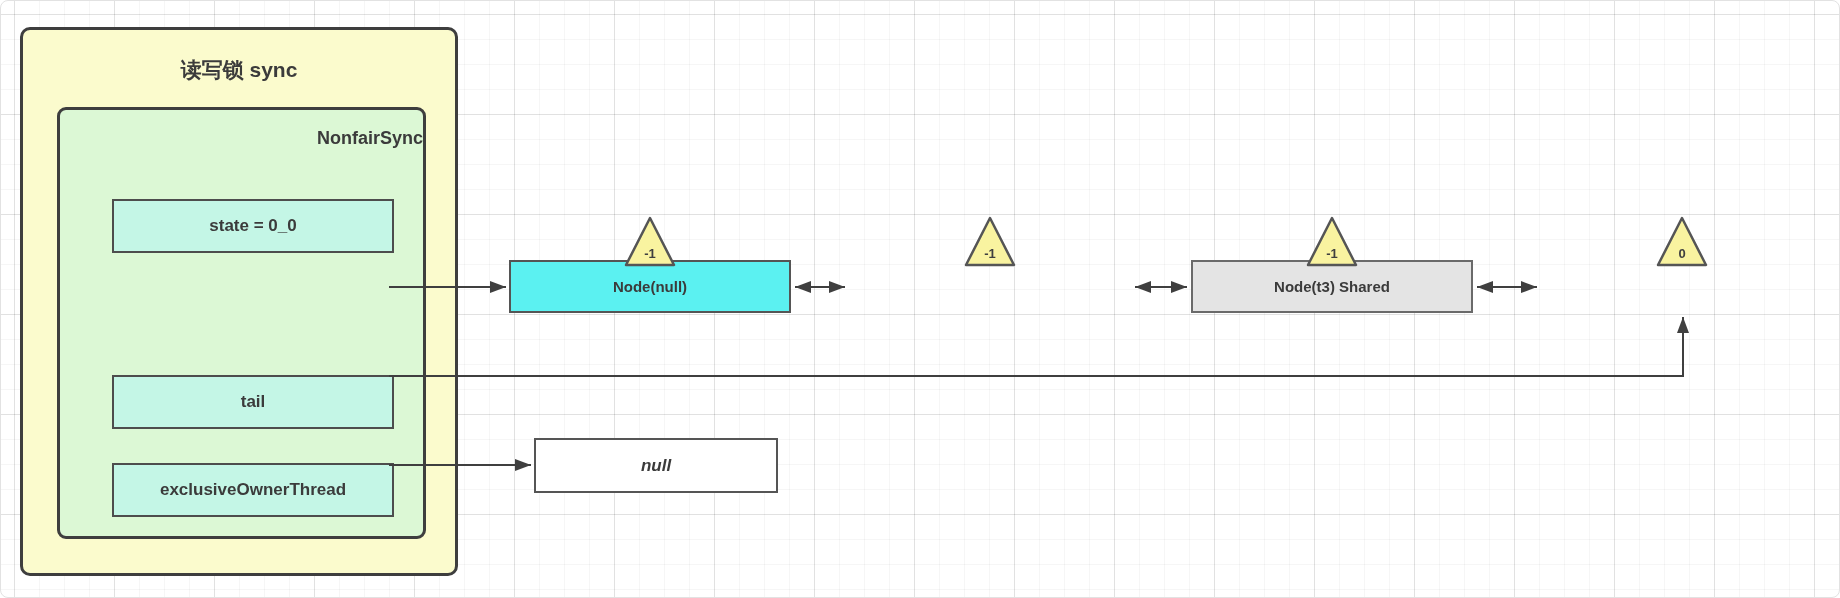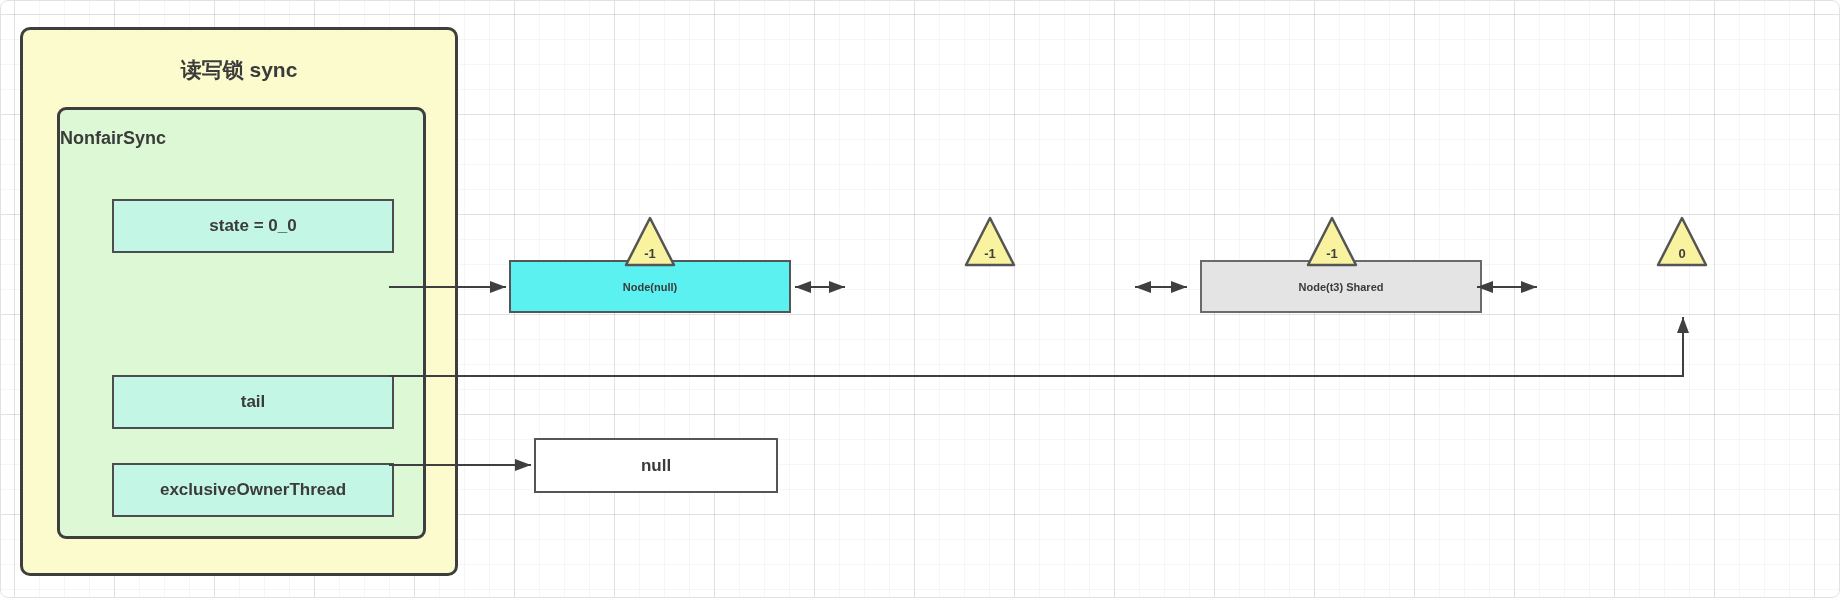--- a/index.html
+++ b/index.html
@@ -32,57 +32,57 @@
   }
   .outer-title{
     position:absolute;left:0;top:26px;width:100%;text-align:center;
     font-size:21px;font-weight:700;
   }
   .inner-box{
     position:absolute;left:34px;top:77px;width:369px;height:432px;
     background:var(--inner-box-fill);border:3px solid #3E3E3E;border-radius:9px;
   }
   .inner-title{
-    position:absolute;left:0;top:18px;width:100%;text-align:left;
+    position:absolute;left:0;top:18px;width:100%;text-align:right;
     font-size:18px;font-weight:700;
   }
   .field{
     position:absolute;left:52px;width:282px;height:54px;
     background:var(--field-fill);border:2px solid #4D4D4D;
     display:flex;align-items:center;justify-content:center;
     font-size:17px;font-weight:700;margin-top:20px;
   }
   .field.f-state{top:69px;}
   .field.f-head{top:156px;}
   .field.f-tail{top:245px;}
   .field.f-eot{top:333px;text-align:center;}
   .node{
     position:absolute;top:259px;width:282px;height:53px;
     display:flex;align-items:center;justify-content:center;
-    font-size:11px;font-weight:700;border:2px solid #6A6A6A;
+    font-size:15px;font-weight:700;border:2px solid #6A6A6A;
   }
   .node.head-node{left:508px;background:var(--head-node-fill);border-color:#555;}
   .node.n2{left:848px;background:var(--queue-node-fill);}
-  .node.n3{left:1190px;background:var(--queue-node-fill);margin-left:9px;}
+  .node.n3{left:1190px;background:var(--queue-node-fill);}
   .node.n4{left:1540px;background:var(--queue-node-fill);}
   .wait-triangle{position:absolute;top:214px;width:52px;height:52px;}
   .wait-triangle.t1{left:623px;}
   .wait-triangle.t2{left:963px;}
   .wait-triangle.t3{left:1305px;}
   .wait-triangle.t4{left:1655px;}
   .wait-triangle svg{position:absolute;left:0;top:0;}
   .wait-label{
     position:absolute;left:0;bottom:6px;width:100%;text-align:center;
     font-size:13px;font-weight:700;color:#3F3F3F;
   }
   .null-box{
     position:absolute;left:533px;top:437px;width:244px;height:55px;
     background:#fff;border:2px solid #555;
     display:flex;align-items:center;justify-content:center;
-    font-size:17px;font-weight:700;
+    font-size:17px;font-weight:700;font-style:italic;
   }
   .arrow-layer{position:absolute;left:0;top:0;width:1840px;height:598px;pointer-events:none;}
 </style>
 </head>
 <body>
 
 <div class="canvas">
 
   <div class="outer-box">
     <div class="outer-title">读写锁 sync</div>

